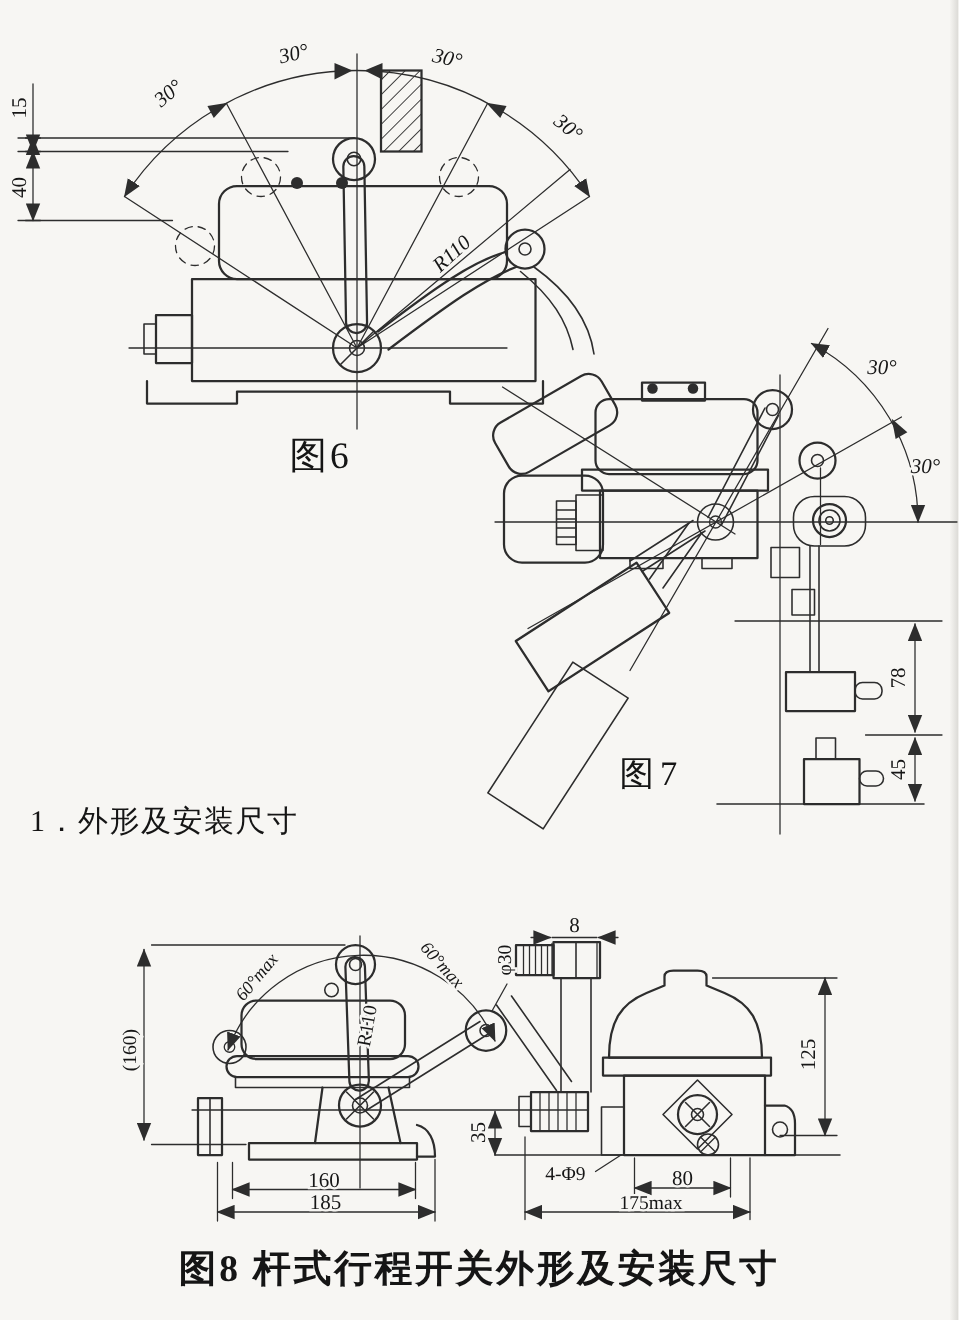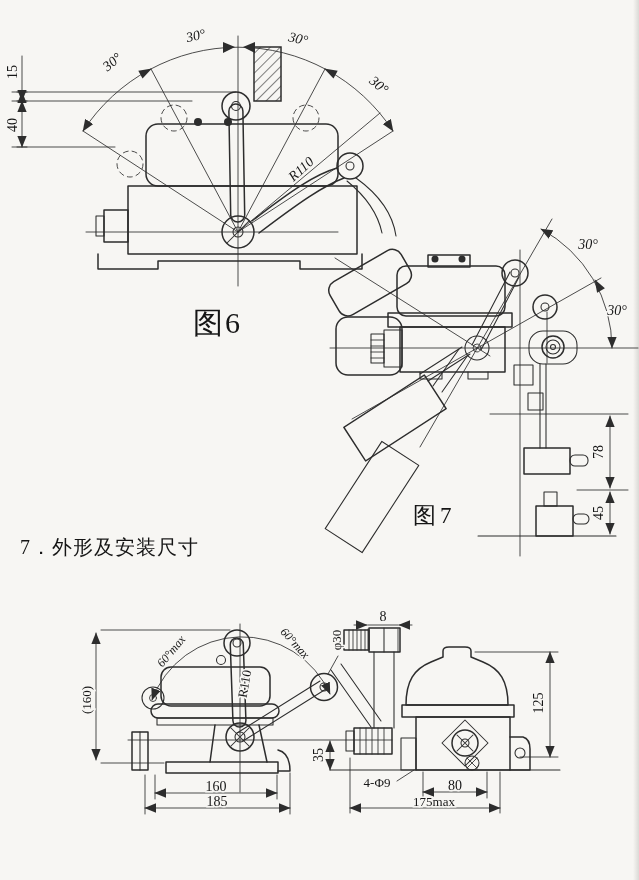--- a/index.html
+++ b/index.html
@@ -29,21 +29,21 @@
     font-family:"Liberation Serif","DejaVu Serif",serif;
     font-size:14px;fill:#161616;
     stroke:var(--bg);stroke-width:3px;paint-order:stroke;
     text-anchor:middle;dominant-baseline:middle;
   }
   text.it{font-style:italic;}
   text.sz13{font-size:13px;}
   text.sz12{font-size:12px;}
   
   .txt{position:absolute;white-space:nowrap;color:#151515;}
-  .cap6{left:193px;top:287px;font-size:30px;letter-spacing:2px;margin-top:16px;}
+  .cap6{left:193px;top:287px;font-size:25px;letter-spacing:2px;}
   .cap7{left:413px;top:500px;font-size:23px;letter-spacing:4px;text-align:right;}
   .heading{left:20px;top:534px;font-size:20px;letter-spacing:1px;}
   .bodyline{left:18px;top:564px;font-size:21px;letter-spacing:0.5px;}
   .cap8{left:0;top:829px;width:639px;text-align:center;font-size:25px;font-weight:bold;letter-spacing:2px;}
 </style>
 </head>
 <body>
 
 <div class="page" id="page" style="background: rgb(247, 246, 243); --bg: #f7f6f3;">
 
@@ -288,16 +288,17 @@
       <text class="lbl" x="216" y="788">160</text>
       <text class="lbl" x="217" y="803">185</text>
       <text class="lbl sz13" x="377" y="784">4-Φ9</text>
       <text class="lbl" x="455" y="787">80</text>
       <text class="lbl sz13" x="434" y="803">175max</text>
     </g>
   </svg>
 
   <div class="txt cap6">图6</div>
   <div class="txt cap7">图7</div>
-  <div class="txt heading">7．外形及安装尺寸</div>
+  <div class="txt heading">1．外形及安装尺寸</div>
+  <div class="txt cap8">图8 杆式行程开关外形及安装尺寸</div>
 
   <div class="scan-edge"></div>
 </div>
 
 </body></html>

